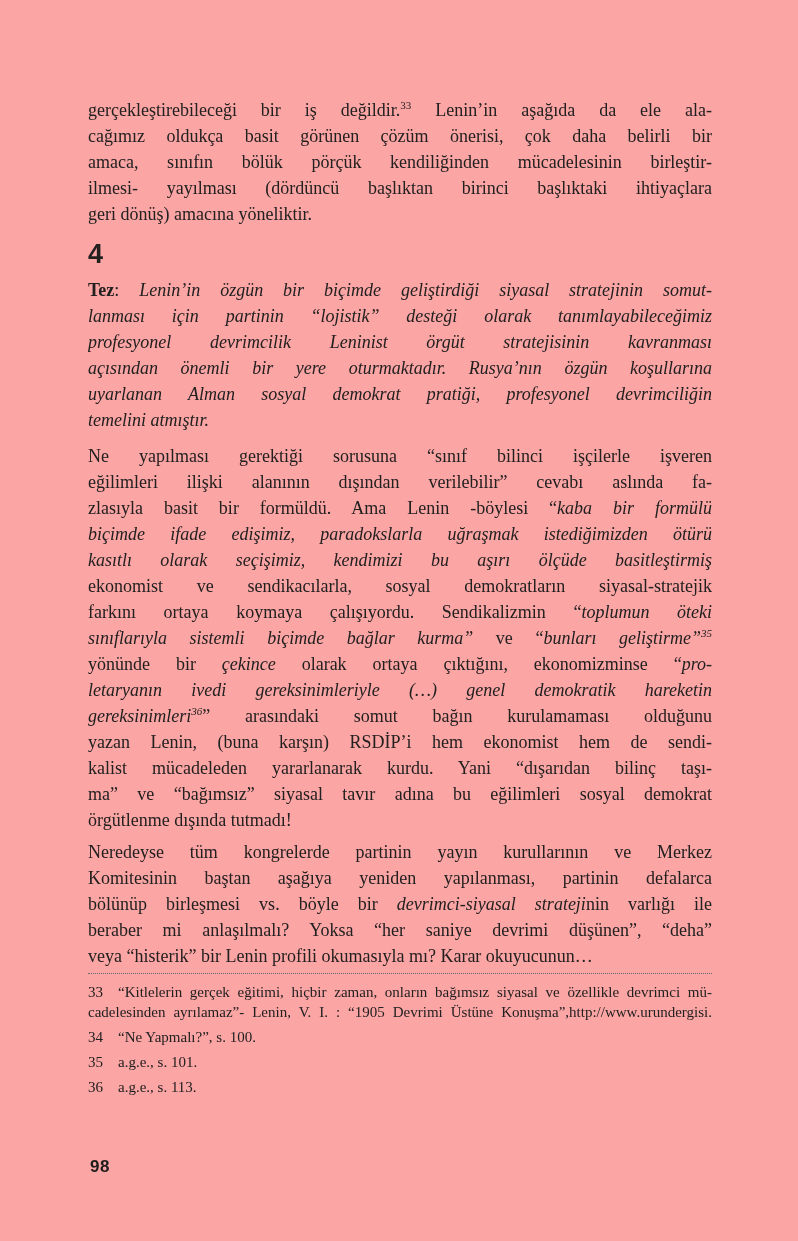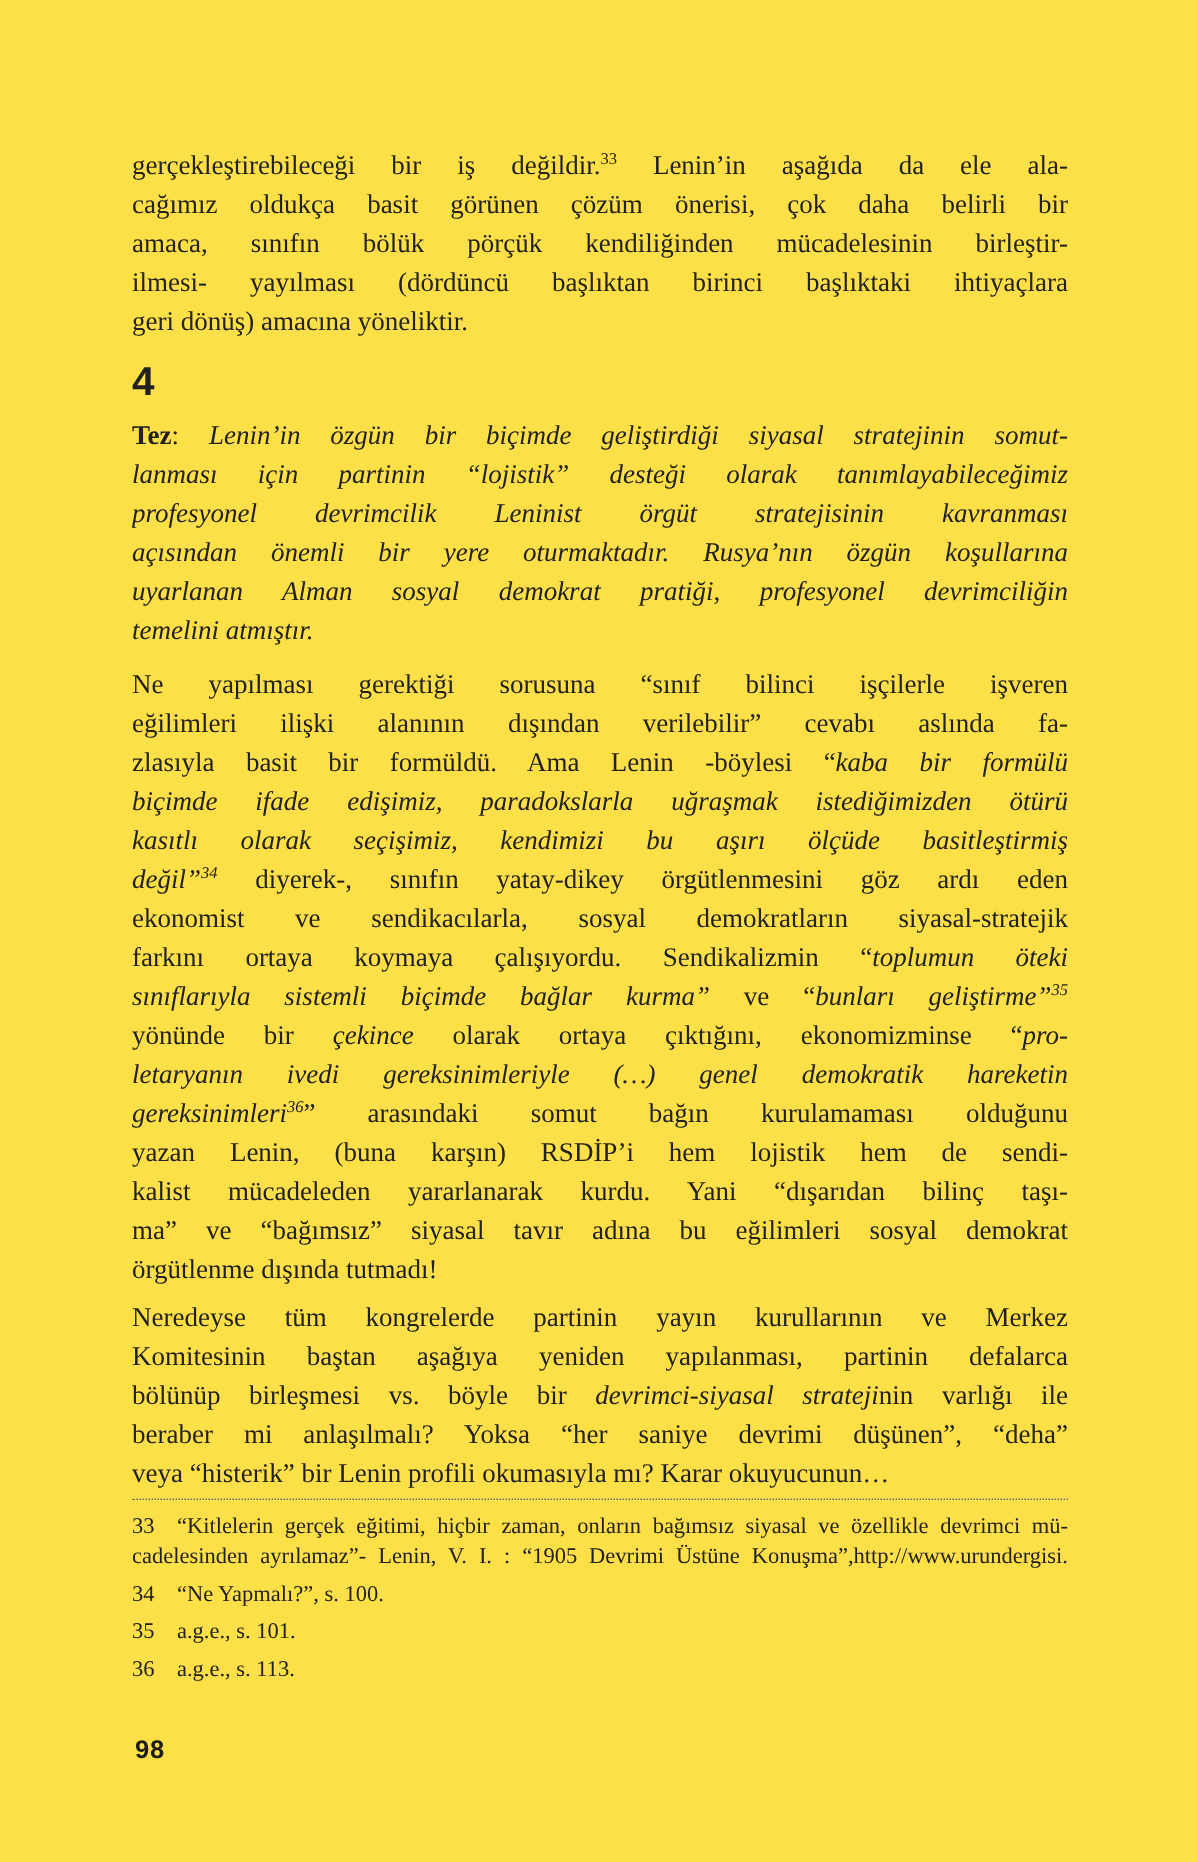--- a/index.html
+++ b/index.html
@@ -1,16 +1,16 @@
 <!DOCTYPE html>
 <html><head>
 <meta charset="utf-8">
 <style>
   html,body{margin:0;padding:0;background:#ffffff;}
-  .page{position:relative;width:798px;height:1241px;background:#fde047;overflow:hidden;
+  .page{position:relative;width:798px;height:1241px;background:#fca5a5;overflow:hidden;
         font-family:"Liberation Serif",serif;color:#232020;}
   .content{position:absolute;left:88px;top:97px;width:624px;}
   .para{font-size:18px;line-height:26px;margin:0;}
   .line{display:block;text-align:justify;text-align-last:justify;overflow:hidden;}
   .para .line{max-height:26px;}
   .footnote .line{max-height:20px;}
   .line.last{text-align-last:left;}
   .it{font-style:italic;}
   .bd{font-weight:bold;}
   .sup{font-size:11px;position:relative;top:-7px;line-height:0;}
@@ -47,28 +47,27 @@
           <span class="line"><span class="it">açısından önemli bir yere oturmaktadır. Rusya’nın özgün koşullarına</span></span>
           <span class="line"><span class="it">uyarlanan Alman sosyal demokrat pratiği, profesyonel devrimciliğin</span></span>
           <span class="line last"><span class="it">temelini atmıştır.</span></span>
         </div>
         <div class="para">
           <span class="line"><span>Ne yapılması gerektiği sorusuna “sınıf bilinci işçilerle işveren</span></span>
           <span class="line"><span>eğilimleri ilişki alanının dışından verilebilir” cevabı aslında fa-</span></span>
           <span class="line"><span>zlasıyla basit bir formüldü. Ama Lenin -böylesi “</span><span class="it">kaba bir formülü</span></span>
           <span class="line"><span class="it">biçimde ifade edişimiz, paradokslarla uğraşmak istediğimizden ötürü</span></span>
           <span class="line"><span class="it">kasıtlı olarak seçişimiz, kendimizi bu aşırı ölçüde basitleştirmiş</span></span>
-          <span class="line"><span class="it">değil”</span><span class="it sup">34</span><span> diyerek-, sınıfın yatay-dikey örgütlenmesini göz ardı eden</span></span>
           <span class="line"><span>ekonomist ve sendikacılarla, sosyal demokratların siyasal-stratejik</span></span>
           <span class="line"><span>farkını ortaya koymaya çalışıyordu. Sendikalizmin “</span><span class="it">toplumun öteki</span></span>
           <span class="line"><span class="it">sınıflarıyla sistemli biçimde bağlar kurma”</span><span> ve “</span><span class="it">bunları geliştirme”</span><span class="it sup">35</span></span>
           <span class="line"><span>yönünde bir </span><span class="it">çekince</span><span> olarak ortaya çıktığını, ekonomizminse “</span><span class="it">pro-</span></span>
           <span class="line"><span class="it">letaryanın ivedi gereksinimleriyle (…) genel demokratik hareketin</span></span>
           <span class="line"><span class="it">gereksinimleri</span><span class="it sup">36</span><span>” arasındaki somut bağın kurulamaması olduğunu</span></span>
-          <span class="line"><span>yazan Lenin, (buna karşın) RSDİP’i hem lojistik hem de sendi-</span></span>
+          <span class="line"><span>yazan Lenin, (buna karşın) RSDİP’i hem ekonomist hem de sendi-</span></span>
           <span class="line"><span>kalist mücadeleden yararlanarak kurdu. Yani “dışarıdan bilinç taşı-</span></span>
           <span class="line"><span>ma” ve “bağımsız” siyasal tavır adına bu eğilimleri sosyal demokrat</span></span>
           <span class="line last"><span>örgütlenme dışında tutmadı!</span></span>
         </div>
         <div class="para">
           <span class="line"><span>Neredeyse tüm kongrelerde partinin yayın kurullarının ve Merkez</span></span>
           <span class="line"><span>Komitesinin baştan aşağıya yeniden yapılanması, partinin defalarca</span></span>
           <span class="line"><span>bölünüp birleşmesi vs. böyle bir </span><span class="it">devrimci-siyasal strateji</span><span>nin varlığı ile</span></span>
           <span class="line"><span>beraber mi anlaşılmalı? Yoksa “her saniye devrimi düşünen”, “deha”</span></span>
           <span class="line last"><span>veya “histerik” bir Lenin profili okumasıyla mı? Karar okuyucunun…</span></span>

